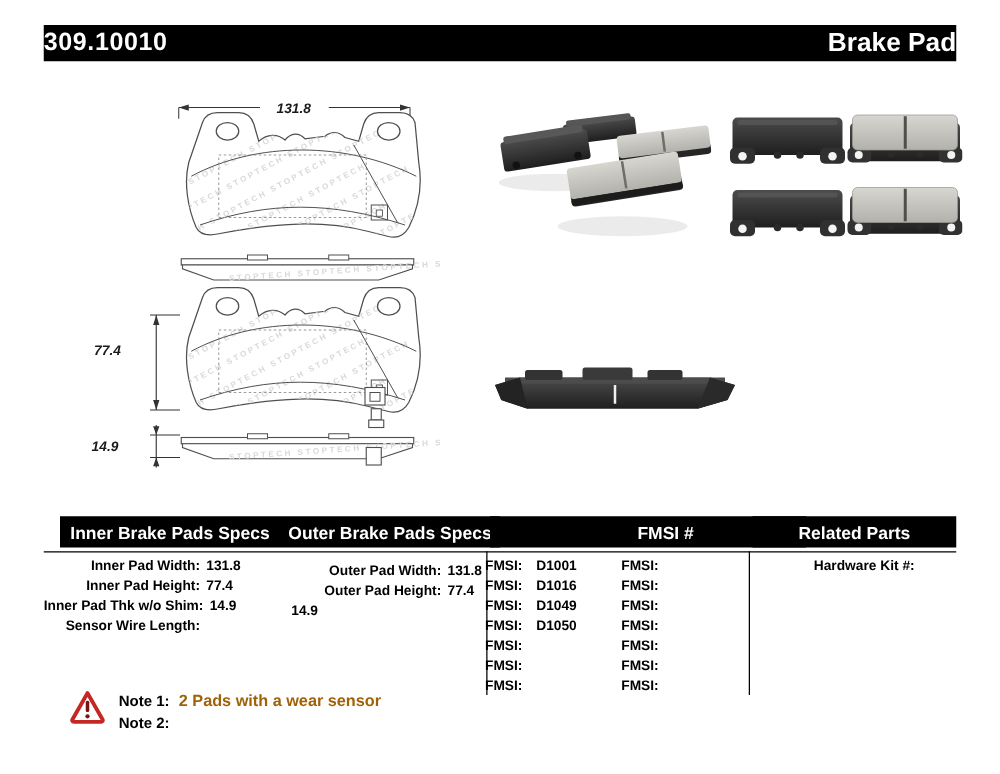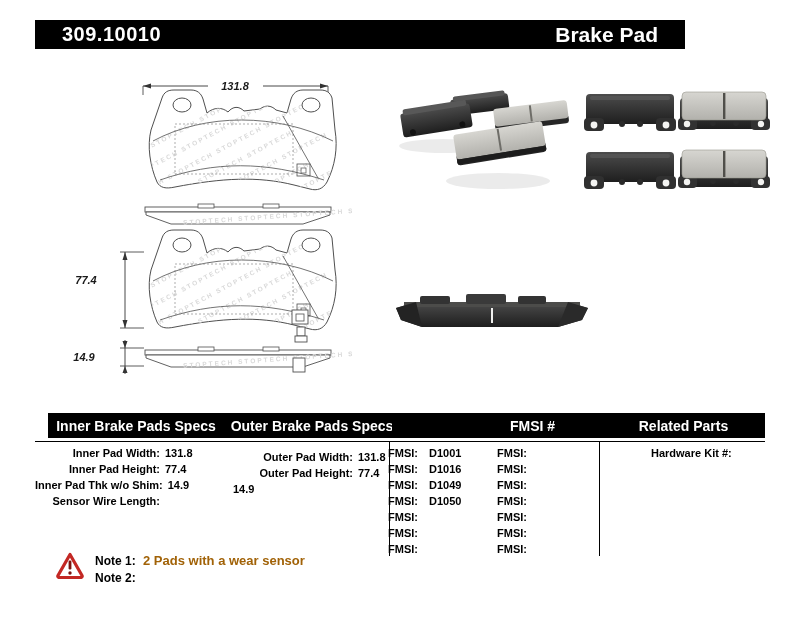--- a/index.html
+++ b/index.html
@@ -1,21 +1,21 @@
 <!DOCTYPE html>
 <html><head>
 <meta charset="utf-8">
 <style>
   html,body{margin:0;padding:0;background:#e8e8e8;}
   .page{position:relative;width:800px;height:619px;background:#ffffff;overflow:hidden;
         font-family:"Liberation Sans",sans-serif;color:#000;}
   .abs{position:absolute;}
   
-  .topbar{left:35px;top:20px;width:650px;height:29px;background:#000;color:#fff;
-          display:flex;justify-content:space-between;align-items:center;padding:0 27px;box-sizing:border-box;}
+  .topbar{left:35px;top:20px;width:730px;height:29px;background:#000;color:#fff;
+          display:flex;justify-content:space-between;align-items:center;padding:0 0;box-sizing:border-box;}
   .topbar .pn{font-size:20px;font-weight:bold;letter-spacing:0.5px;}
   .topbar .pt{font-size:21px;font-weight:bold;}
   
   .thead{height:25px;background:#000;color:#fff;display:flex;align-items:center;justify-content:center;
          font-size:14px;font-weight:bold;}
   .thead.split{justify-content:space-around;}
   .thead.split span{flex:1;text-align:center;}
   .rule-h{background:#000;height:1px;}
   .rule-v{background:#000;width:1px;}
   .speccol{display:flex;flex-direction:column;}

